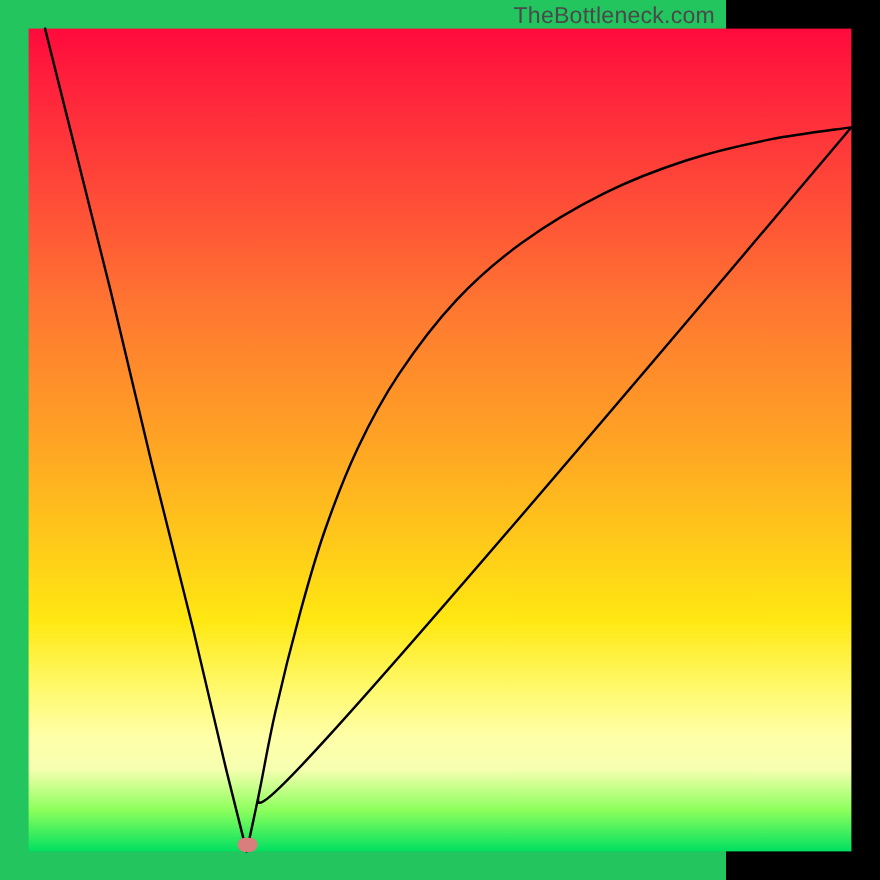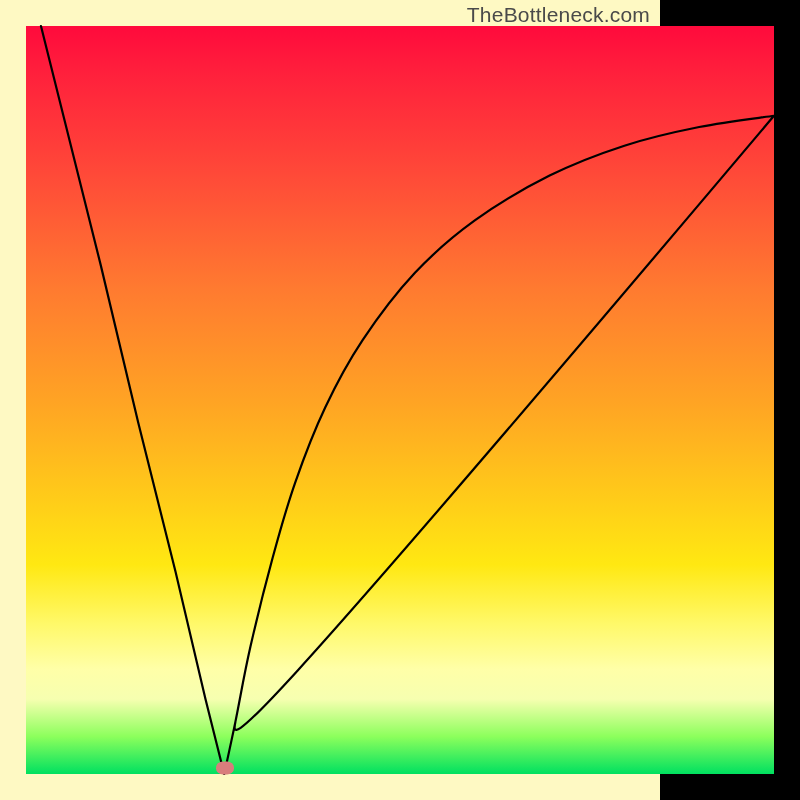--- a/index.html
+++ b/index.html
@@ -8,21 +8,21 @@
     width: 800px;
     height: 800px;
     background: #000;
     font-family: Arial, Helvetica, sans-serif;
     overflow: hidden;
   }
   .frame {
     position: relative;
     width: 660px;
     height: 800px;
-    background: #fef9c3;
+    background: #22c55e;
   }
   .plot-area {
     position: absolute;
     left: 26px;
     top: 26px;
     width: 748px;
     height: 748px;
     
     background: linear-gradient(
       to bottom,

